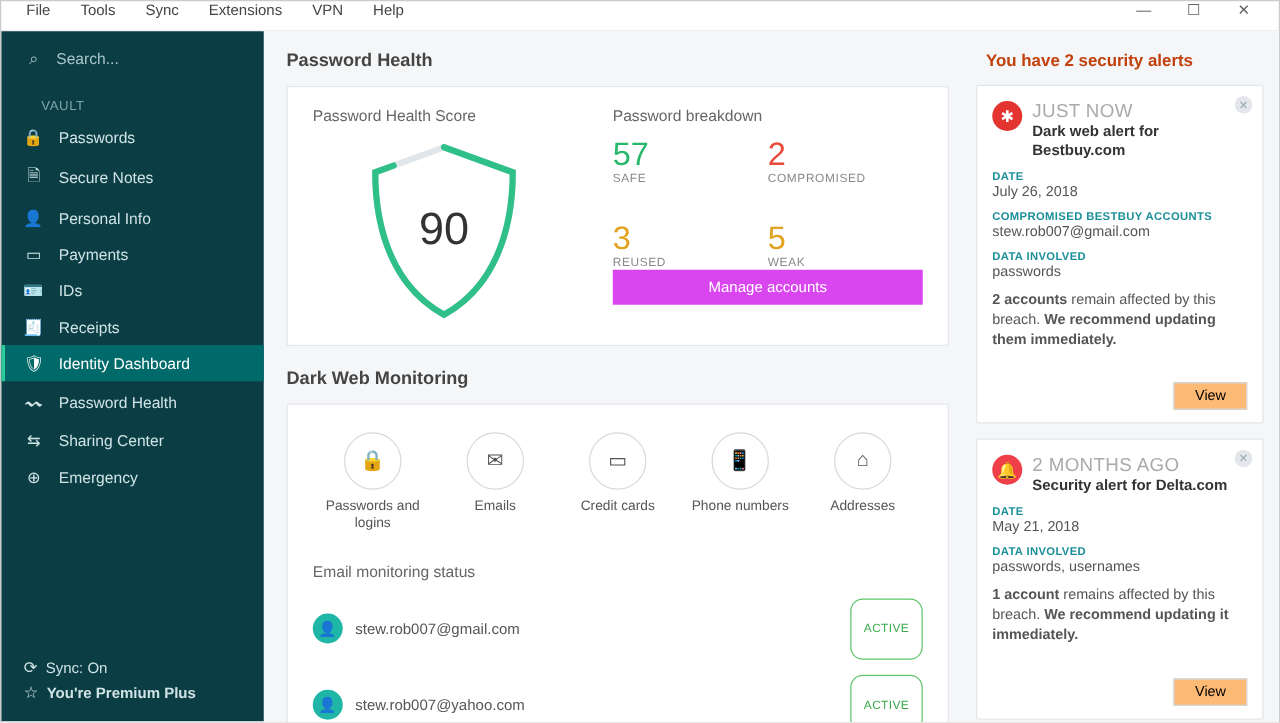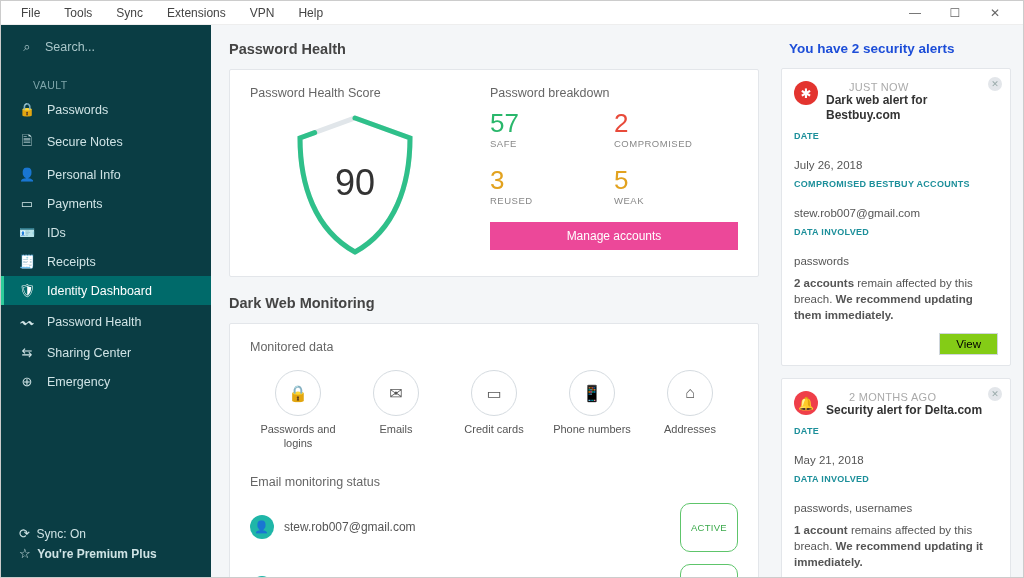--- a/index.html
+++ b/index.html
@@ -1,18 +1,18 @@
 <!DOCTYPE html>
 <html><head>
 <meta charset="utf-8">
 <style>
   * { box-sizing: border-box; margin: 0; padding: 0; font-family: -apple-system, "Segoe UI", Arial, sans-serif; }
   body { width: 1024px; height: 578px; overflow: hidden; background: #fff; color: #333; border:1px solid #ccc; }
   
-  .menubar { height: 24px; display: flex; align-items: center; padding: 0 8px; font-size: 12px; color: #444; border-bottom:1px solid #eee; }
+  .menubar { height: 24px; display: flex; padding: 0 8px; font-size: 12px; color: #444; border-bottom:1px solid #eee; }
   .menubar .item { padding: 0 12px; cursor: default; }
   .win-controls { margin-left: auto; display:flex; }
   .win-controls .ctl { width:40px; text-align:center; color:#666; }
   
   .app { display: flex; height: calc(578px - 24px - 2px); }
   .sidebar { width: 210px; background: #0a3d44; color: #cfe3e5; display:flex; flex-direction:column; font-size: 12.5px; }
   .search { display:flex; align-items:center; gap:10px; padding: 14px 18px; color:#a9c6c9; }
   .cat { padding: 10px 32px 4px; font-size: 10.5px; letter-spacing:.5px; color:#7fa6ab; }
   .side-item { display:flex; align-items:center; gap:12px; padding: 7px 18px; cursor: pointer; }
   .side-item.active { background: #006a6a; border-left: 3px solid #2ecc9a; padding-left:15px; color:#fff; }
@@ -20,46 +20,46 @@
   .spacer { flex:1; }
   .sync-block { padding: 10px 18px 14px; font-size: 12px; line-height:1.5; }
   
   .main { flex:1; background:#f4f6f8; padding: 16px 18px; overflow:auto; }
   .main h2 { font-size: 14.5px; font-weight:600; color:#444; margin-bottom: 12px; }
   .card { background:#fff; border:1px solid #e3e6ea; border-radius:2px; padding: 16px 20px; margin-bottom: 18px; }
   .ph-card { display:flex; gap:30px; }
   .sub { font-size:12.5px; color:#666; margin-bottom: 10px; }
   .shield-wrap { flex:0 0 210px; display:flex; flex-direction:column; align-items:center; }
   .breakdown { flex:1; display:flex; flex-direction:column; }
-  .bd-grid { display:grid; grid-template-columns: 1fr 1fr; row-gap: 18px; margin-bottom: 16px; }
+  .bd-grid { display:grid; grid-template-columns: 1fr 1fr; row-gap: 28px; margin-bottom: 0; }
   .bd-num { font-size: 26px; font-weight:400; line-height:1; }
   .bd-lab { font-size: 9.5px; letter-spacing:.5px; color:#888; margin-top:2px; }
   .green { color:#29b76b; } .red { color:#e84a3a; } .orange { color:#e2a21f; }
-  .manage-btn { background:#ec4899; color:#fff; border:none; padding: 7px 0; font-size:12px; cursor:pointer; }
+  .manage-btn { background:#d946ef; color:#fff; border:none; padding: 7px 0; font-size:12px; cursor:pointer; }
   .monitored-row { display:flex; justify-content:space-between; text-align:center; padding: 6px 8px 18px; }
   .mitem { width: 80px; }
   .micon { width:46px; height:46px; border:1px solid #d5dbe0; border-radius:50%; margin:0 auto 6px; display:flex; align-items:center; justify-content:center; color:#555; }
   .mlabel { font-size:11px; color:#555; line-height:1.3; }
   .email-row { display:flex; align-items:center; padding: 6px 0; font-size:12px; color:#555; gap:10px; }
   .avatar { width:24px; height:24px; border-radius:50%; background:#1fb6a8; display:flex; align-items:center; justify-content:center; color:#fff; font-size:12px; }
   .badge-active { margin-left:auto; border:1px solid #5ec56b; color:#3aa94a; font-size:9.5px; padding:18px 10px; border-radius:10px; letter-spacing:.3px; }
   .add-btn { width:24px; height:24px; border:1px solid #cdd4da; border-radius:50%; display:flex; align-items:center; justify-content:center; color:#888; font-size:14px; cursor:pointer; }
   
   .rpanel { width: 246px; background:#f4f6f8; padding: 16px 12px 16px 4px; overflow:auto; font-size:12px; }
-  .rpanel h3 { font-size:13.5px; font-weight:600; color:#1d4ed8; margin-bottom: 12px; padding-left:8px; }
+  .rpanel h3 { font-size:13.5px; font-weight:600; color:#c2410c; margin-bottom: 12px; padding-left:8px; }
   .alert-card { background:#fff; border:1px solid #e3e6ea; border-radius:2px; padding: 12px 12px 10px; margin-bottom: 12px; position:relative; }
   .alert-head { display:flex; gap:8px; margin-bottom: 8px; }
   .alert-icon { width:24px; height:24px; border-radius:50%; display:flex; align-items:center; justify-content:center; color:#fff; font-size:13px; flex-shrink:0; }
   .alert-icon.red { background:#e3342f; } .alert-icon.redr { background:#ef3f49; }
-  .alert-when { font-size:11px; color:#aaa; letter-spacing:.3px;margin-left:23px; }
+  .alert-when { font-size:15px; color:#aaa; letter-spacing:.3px; }
   .alert-title { font-size:12px; font-weight:700; color:#333; line-height:1.25; }
   .field-lab {font-size:9px;color:#1c8f9a;font-weight:700;letter-spacing:.3px;margin-top:8px;}
-  .field-val {font-size:11.5px;color:#555;margin-top:18px;}
+  .field-val {font-size:11.5px;color:#555;margin-top:2px;}
   .close-x { position:absolute; top:8px; right:8px; width:14px;height:14px;border-radius:50%;background:#e3e6ea;color:#9aa;display:flex;align-items:center;justify-content:center;font-size:9px;cursor:pointer;}
-  .view-btn { float:right; margin-top:10px; background:#84cc16; border:1px solid #cfd6dc; padding:4px 16px; font-size:11.5px; cursor:pointer; }
+  .view-btn { float:right; margin-top:26px; background:#fdba74; border:1px solid #cfd6dc; padding:4px 16px; font-size:11.5px; cursor:pointer; }
   .clearfix::after{content:"";display:table;clear:both;}
   .status-sub{font-size:12.5px;color:#666;margin:6px 0 8px;}
 </style>
 </head>
 <body>
 
 <div class="menubar">
   <span class="item">File</span>
   <span class="item">Tools</span>
   <span class="item">Sync</span>
@@ -162,21 +162,20 @@
               <div class="bd-num orange">5</div>
               <div class="bd-lab">WEAK</div>
             </div>
         </div>
         <button class="manage-btn">Manage accounts</button>
       </div>
     </div>
 
     <h2>Dark Web Monitoring</h2>
     <div class="card">
-      <div class="sub">Monitored data</div>
       <div class="monitored-row">
         <div class="mitem">
             <div class="micon">🔒</div>
             <div class="mlabel">Passwords and logins</div>
           </div>
         <div class="mitem">
             <div class="micon">✉</div>
             <div class="mlabel">Emails</div>
           </div>
         <div class="mitem">

